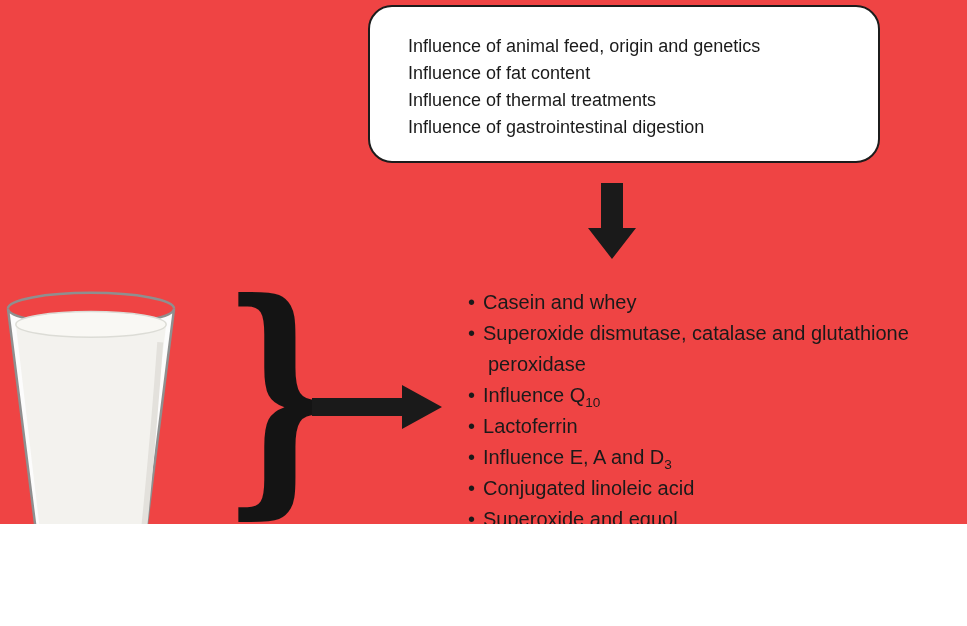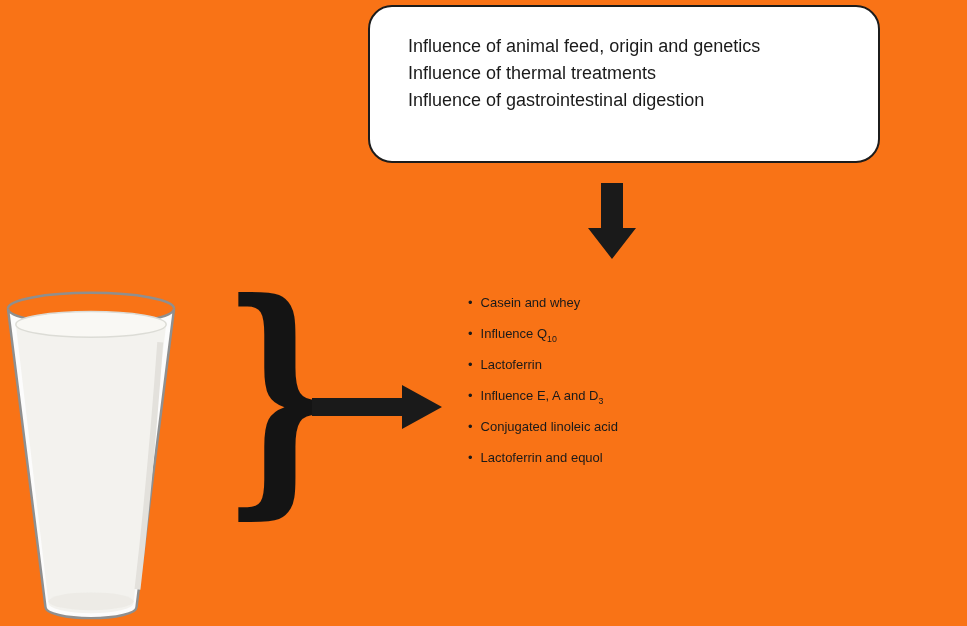--- a/index.html
+++ b/index.html
@@ -1,20 +1,20 @@
 <!DOCTYPE html>
 <html><head>
 <meta charset="utf-8">
 <style>
   html, body { margin: 0; padding: 0; background: #ffffff; }
   .page {
     position: relative;
     width: 967px;
-    height: 626px;
-    background: #f97316;
+    height: 524px;
+    background: #ef4444;
     font-family: "Liberation Sans", sans-serif;
     color: #1a1a1a;
     overflow: hidden;
   }
 
   
   .influences-box {
     position: absolute;
     left: 368px;
     top: 5px;
@@ -75,21 +75,21 @@
 
   
   .components {
     position: absolute;
     left: 468px;
     top: 287px;
     width: 496px;
     margin: 0;
     padding: 0;
     list-style: none;
-    font-size: 13px;
+    font-size: 20px;
     line-height: 31px;
   }
   .components li {
     padding-left: 20px;
     text-indent: -20px;
   }
   .components .bullet {
     padding-right: 8px;
   }
   .components sub {
@@ -99,20 +99,21 @@
   }
 </style>
 </head>
 <body>
 
 <div class="page">
 
   <div class="influences-box">
     <div class="lines">
         <div>Influence of animal feed, origin and genetics</div>
+        <div>Influence of fat content</div>
         <div>Influence of thermal treatments</div>
         <div>Influence of gastrointestinal digestion</div>
       </div>
   </div>
 
   <svg class="down-arrow" viewBox="0 0 48 76" aria-hidden="true">
     <polygon points="13,0 35,0 35,45 48,45 24,76 0,45 13,45" fill="#1a1a1a"></polygon>
   </svg>
 
   <svg class="glass" viewBox="0 0 180 345" aria-hidden="true">
@@ -131,20 +132,21 @@
   </svg>
 
   <div class="brace">}</div>
 
   <svg class="right-arrow" viewBox="0 0 130 44" aria-hidden="true">
     <polygon points="0,13 90,13 90,0 130,22 90,44 90,31 0,31" fill="#1a1a1a"></polygon>
   </svg>
 
   <ul class="components">
       <li><span class="bullet">•</span><span>Casein and whey</span></li>
+      <li><span class="bullet">•</span><span>Superoxide dismutase, catalase and glutathione peroxidase</span></li>
       <li><span class="bullet">•</span><span>Influence Q</span><sub>10</sub></li>
       <li><span class="bullet">•</span><span>Lactoferrin</span></li>
       <li><span class="bullet">•</span><span>Influence E, A and D</span><sub>3</sub></li>
       <li><span class="bullet">•</span><span>Conjugated linoleic acid</span></li>
-      <li><span class="bullet">•</span><span>Lactoferrin and equol</span></li>
+      <li><span class="bullet">•</span><span>Superoxide and equol</span></li>
     </ul>
 
 </div>
 
 </body></html>

